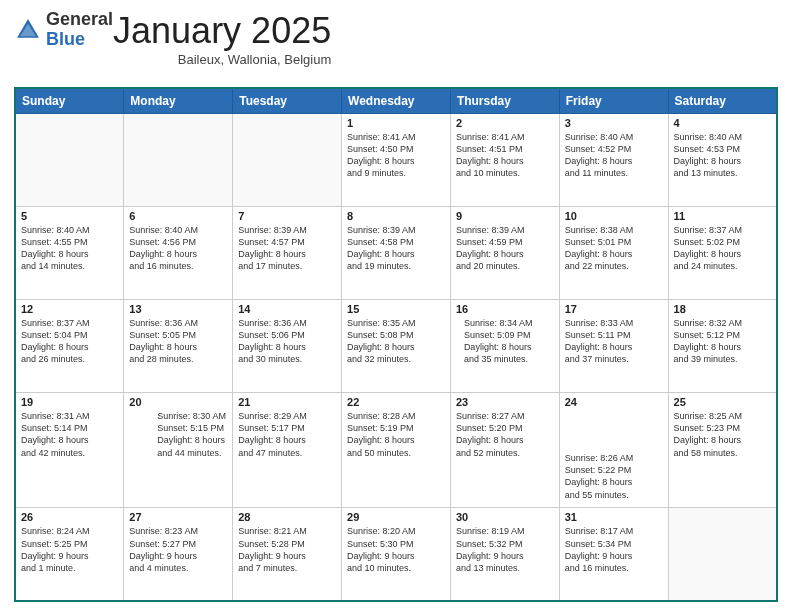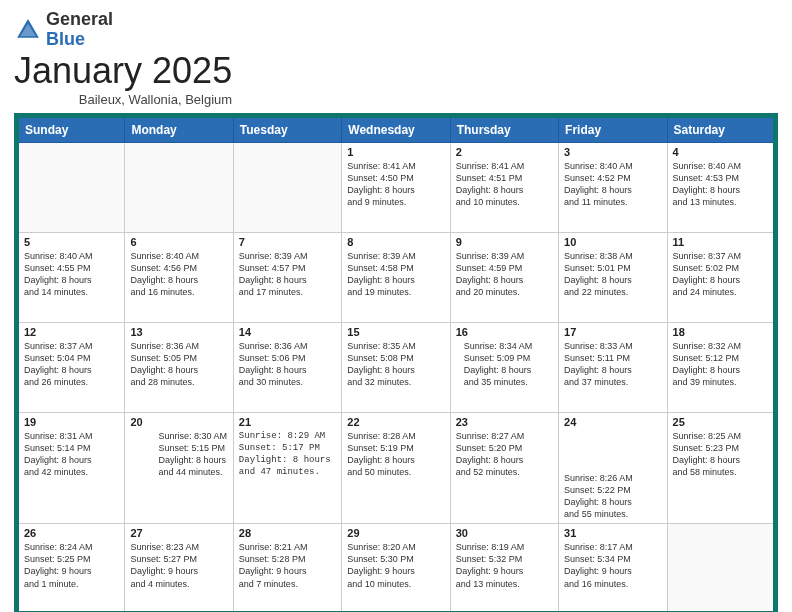--- a/index.html
+++ b/index.html
@@ -12,24 +12,23 @@
     }
     .page {
       width: 792px;
       height: 612px;
       padding: 10px 14px;
       display: flex;
       flex-direction: column;
     }
     .header {
       display: flex;
-      justify-content: flex-end;
+      justify-content: flex-start;
       align-items: flex-start;
-      margin-bottom: 6px;
-      flex-direction: column;
+      margin-bottom: 20px;
     }
     .logo {
       display: flex;
       align-items: center;
       gap: 4px;
     }
     .logo-text {
       font-size: 18px;
       font-weight: bold;
       line-height: 1.1;
@@ -47,21 +46,21 @@
       font-size: 36px;
       font-weight: normal;
       color: #222;
     }
     .calendar-subtitle {
       font-size: 13px;
       color: #444;
     }
     .calendar {
       flex: 1;
-      border: 5px solid #0f766e;
+      border: 2px solid #0f766e;
       border-collapse: collapse;
       width: 100%;
       table-layout: fixed;
       padding-left: 8px;
     }
     .calendar th {
       background: #2a6db5;
       color: #fff;
       font-size: 12px;
       font-weight: bold;
@@ -272,21 +271,21 @@
           </td>
           <td>
             <div class="day-num">20</div>
             <div class="day-info" style="white-space: pre-line; margin-left: 28px;">Sunrise: 8:30 AM
 Sunset: 5:15 PM
 Daylight: 8 hours
 and 44 minutes.</div>
           </td>
           <td>
             <div class="day-num">21</div>
-            <div class="day-info" style="white-space: pre-line; font-family: Liberation Mono, monospace;">Sunrise: 8:29 AM
+            <div class="day-info" style="white-space: pre-line;">Sunrise: 8:29 AM
 Sunset: 5:17 PM
 Daylight: 8 hours
 and 47 minutes.</div>
           </td>
           <td>
             <div class="day-num">22</div>
             <div class="day-info" style="white-space: pre-line;">Sunrise: 8:28 AM
 Sunset: 5:19 PM
 Daylight: 8 hours
 and 50 minutes.</div>

